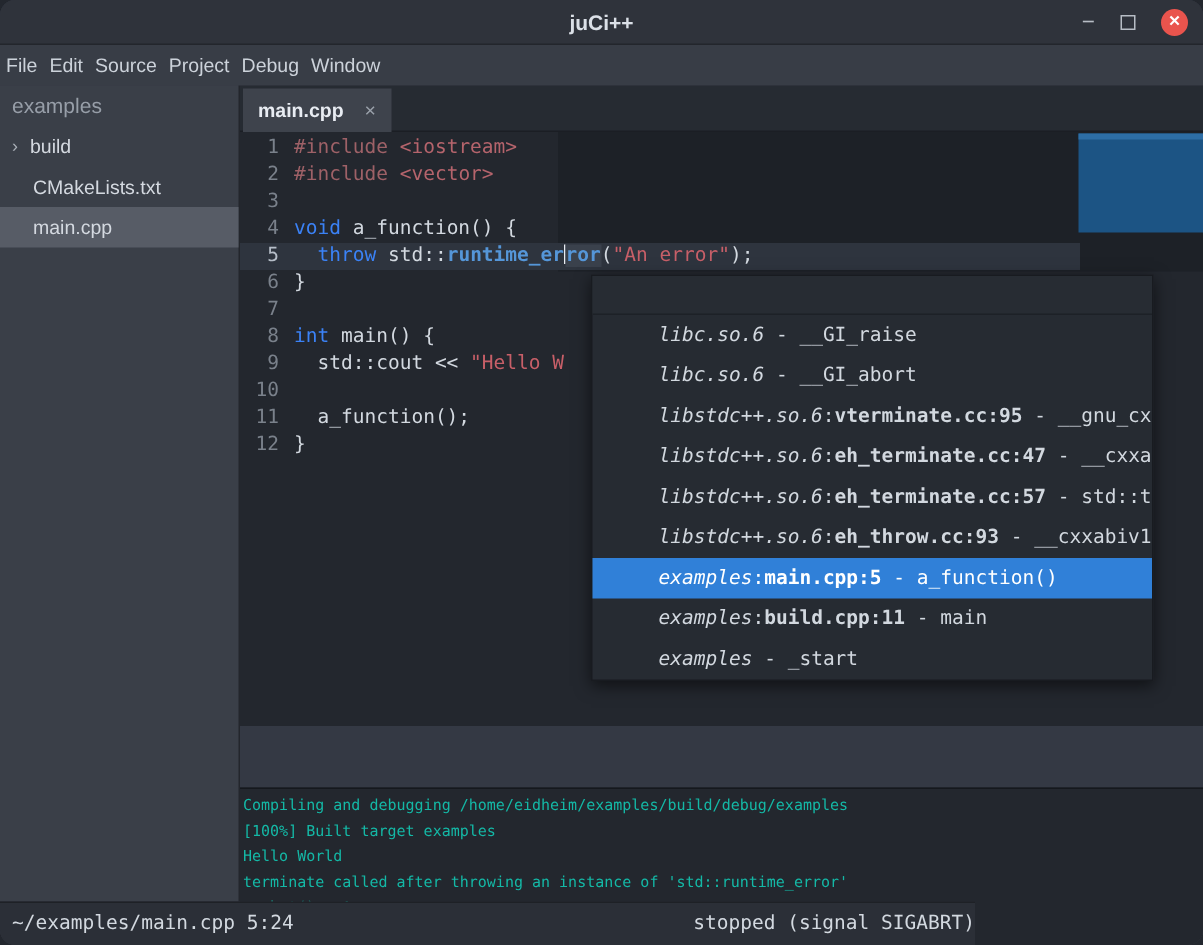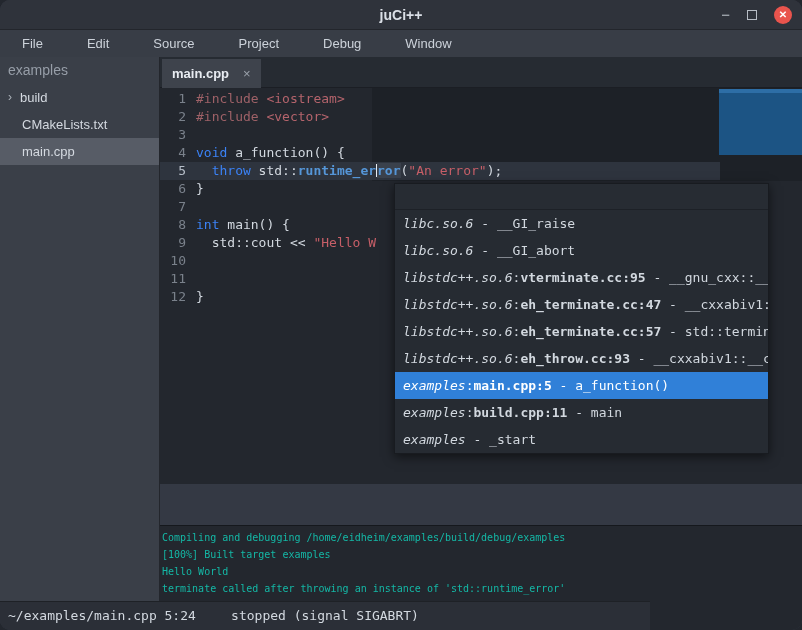--- a/index.html
+++ b/index.html
@@ -10,21 +10,21 @@
   
   .titlebar { position:absolute; left:0; top:0; width:802px; height:30px; background:#2f333b; border-bottom:1px solid #23262c; }
   .title { position:absolute; left:0; right:0; top:0; text-align:center; line-height:30px; color:#dbe0e7; font-weight:bold; font-size:14px; }
   .controls { position:absolute; right:10px; top:0; height:30px; display:flex; align-items:center; gap:17px; }
   .btn-min { color:#b7bdc5; font-size:15px; line-height:30px; }
   .btn-max { width:10px; height:10px; border:1px solid #b7bdc5; }
   .btn-close { width:18px; height:18px; border-radius:50%; background:#e9544d; color:#ffffff; font-size:10px; line-height:18px; text-align:center; font-weight:bold; }
 
   
   .menubar { position:absolute; left:0; top:30px; width:802px; height:27px; background:#383d46; display:flex; align-items:center; }
-  .menu-item { padding:0 22px; color:#ccd2da; font-size:13px; line-height:27px; }
+  .menu-item { padding:0 4px; color:#ccd2da; font-size:13px; line-height:27px; }
 
   
   .sidebar { position:absolute; left:0; top:57px; width:160px; height:544px; background:#3a3f48; border-right:1px solid #23262c; }
   .sb-header { height:27px; line-height:27px; padding-left:8px; color:#979ea8; font-size:14px; }
   .sb-item { height:27px; line-height:27px; color:#d4d9e0; font-size:13px; display:flex; align-items:center; }
   .sb-item .arrow { width:20px; text-align:center; color:#aab0b8; font-size:12px; }
   .sb-item .noarrow { width:22px; }
   .sb-item.selected { background:#575c66; }
 
   
@@ -51,34 +51,34 @@
   .typh{ color:#5596d8; font-weight:bold; background:#3a414c; }
   .str { color:#c75f68; }
   .pl  { color:#d3d9e0; }
   .caret { display:inline-block; width:1px; height:13px; background:#e8ecf2; vertical-align:-2px; }
 
   
   .popup { position:absolute; left:234px; top:95px; width:375px; background:#262b32; border:1px solid #181b20;
            box-shadow:0 3px 10px rgba(0,0,0,0.55); z-index:5; font-size:13px; }
   .popup-header { height:26px; background:#272c33; border-bottom:1px solid #1d2127; }
   .popup-item { height:27px; line-height:27px; padding:0 8px; color:#d2d8df; white-space:nowrap; overflow:hidden; }
-  .popup-item .lib { font-style:italic; }
+  .popup-item .lib { font-style:italic;margin-left:36px; }
   .popup-item .file { font-weight:bold; }
   .popup-item.selected { color:#ffffff; }
 
   
   .terminal { position:absolute; left:0; top:427px; width:642px; height:117px; background:#23272e; border-top:1px solid #15181d;
               font-family:"DejaVu Sans Mono", monospace; font-size:10px; color:#14b8a6; padding:3px 0 0 2px;margin-top:41px; }
   .tline { height:17px; line-height:17px; white-space:pre; }
 
   
   .statusbar { position:absolute; left:0; top:601px; width:650px; height:29px; background:#2b2f37; border-top:1px solid #1e2126;
                font-family:"DejaVu Sans Mono", monospace; font-size:13px; color:#d3d9e0; }
   .status-left { position:absolute; left:8px; top:0; line-height:28px; }
-  .status-center { position:absolute; left:0; right:0; top:0; text-align:center; line-height:28px; }
+  .status-center { position:absolute; left:0; right:0; top:0; text-align:right; line-height:28px; }
 </style>
 </head>
 <body>
 
 <div class="window">
 
   <div class="titlebar">
     <div class="title">juCi++</div>
     <div class="controls">
       <span class="btn-min">−</span>
@@ -131,21 +131,21 @@
           <div class="crow"><span class="ln">1</span><span class="code"><span class="pp">#include </span><span class="inc">&lt;iostream&gt;</span></span></div>
           <div class="crow"><span class="ln">2</span><span class="code"><span class="pp">#include </span><span class="inc">&lt;vector&gt;</span></span></div>
           <div class="crow"><span class="ln">3</span><span class="code"></span></div>
           <div class="crow"><span class="ln">4</span><span class="code"><span class="kw">void</span><span class="pl"> a_function() {</span></span></div>
           <div class="crow"><span class="ln cur">5</span><span class="code"><span class="pl">  </span><span class="kw">throw</span><span class="pl"> std::</span><span class="typ">runtime_er</span><span class="caret"></span><span class="typh">ror</span><span class="pl">(</span><span class="str">"An error"</span><span class="pl">);</span></span></div>
           <div class="crow"><span class="ln">6</span><span class="code"><span class="pl">}</span></span></div>
           <div class="crow"><span class="ln">7</span><span class="code"></span></div>
           <div class="crow"><span class="ln">8</span><span class="code"><span class="kw">int</span><span class="pl"> main() {</span></span></div>
           <div class="crow"><span class="ln">9</span><span class="code"><span class="pl">  std::cout &lt;&lt; </span><span class="str">"Hello W</span></span></div>
           <div class="crow"><span class="ln">10</span><span class="code"></span></div>
-          <div class="crow"><span class="ln">11</span></div>
+          <div class="crow"><span class="ln">11</span><span class="code"><span class="pl">  a_function();</span></span></div>
           <div class="crow"><span class="ln">12</span><span class="code"><span class="pl">}</span></span></div>
         </div>
 
       <div class="popup">
         <div class="popup-header"></div>
         <div id="popup-items">
             <div class="popup-item"><span class="lib">libc.so.6</span><span> - __GI_raise</span></div>
             <div class="popup-item"><span class="lib">libc.so.6</span><span> - __GI_abort</span></div>
             <div class="popup-item"><span class="lib">libstdc++.so.6</span><span>:</span><span class="file">vterminate.cc:95</span><span> - __gnu_cxx::__verbos</span></div>
             <div class="popup-item"><span class="lib">libstdc++.so.6</span><span>:</span><span class="file">eh_terminate.cc:47</span><span> - __cxxabiv1::__term</span></div>

